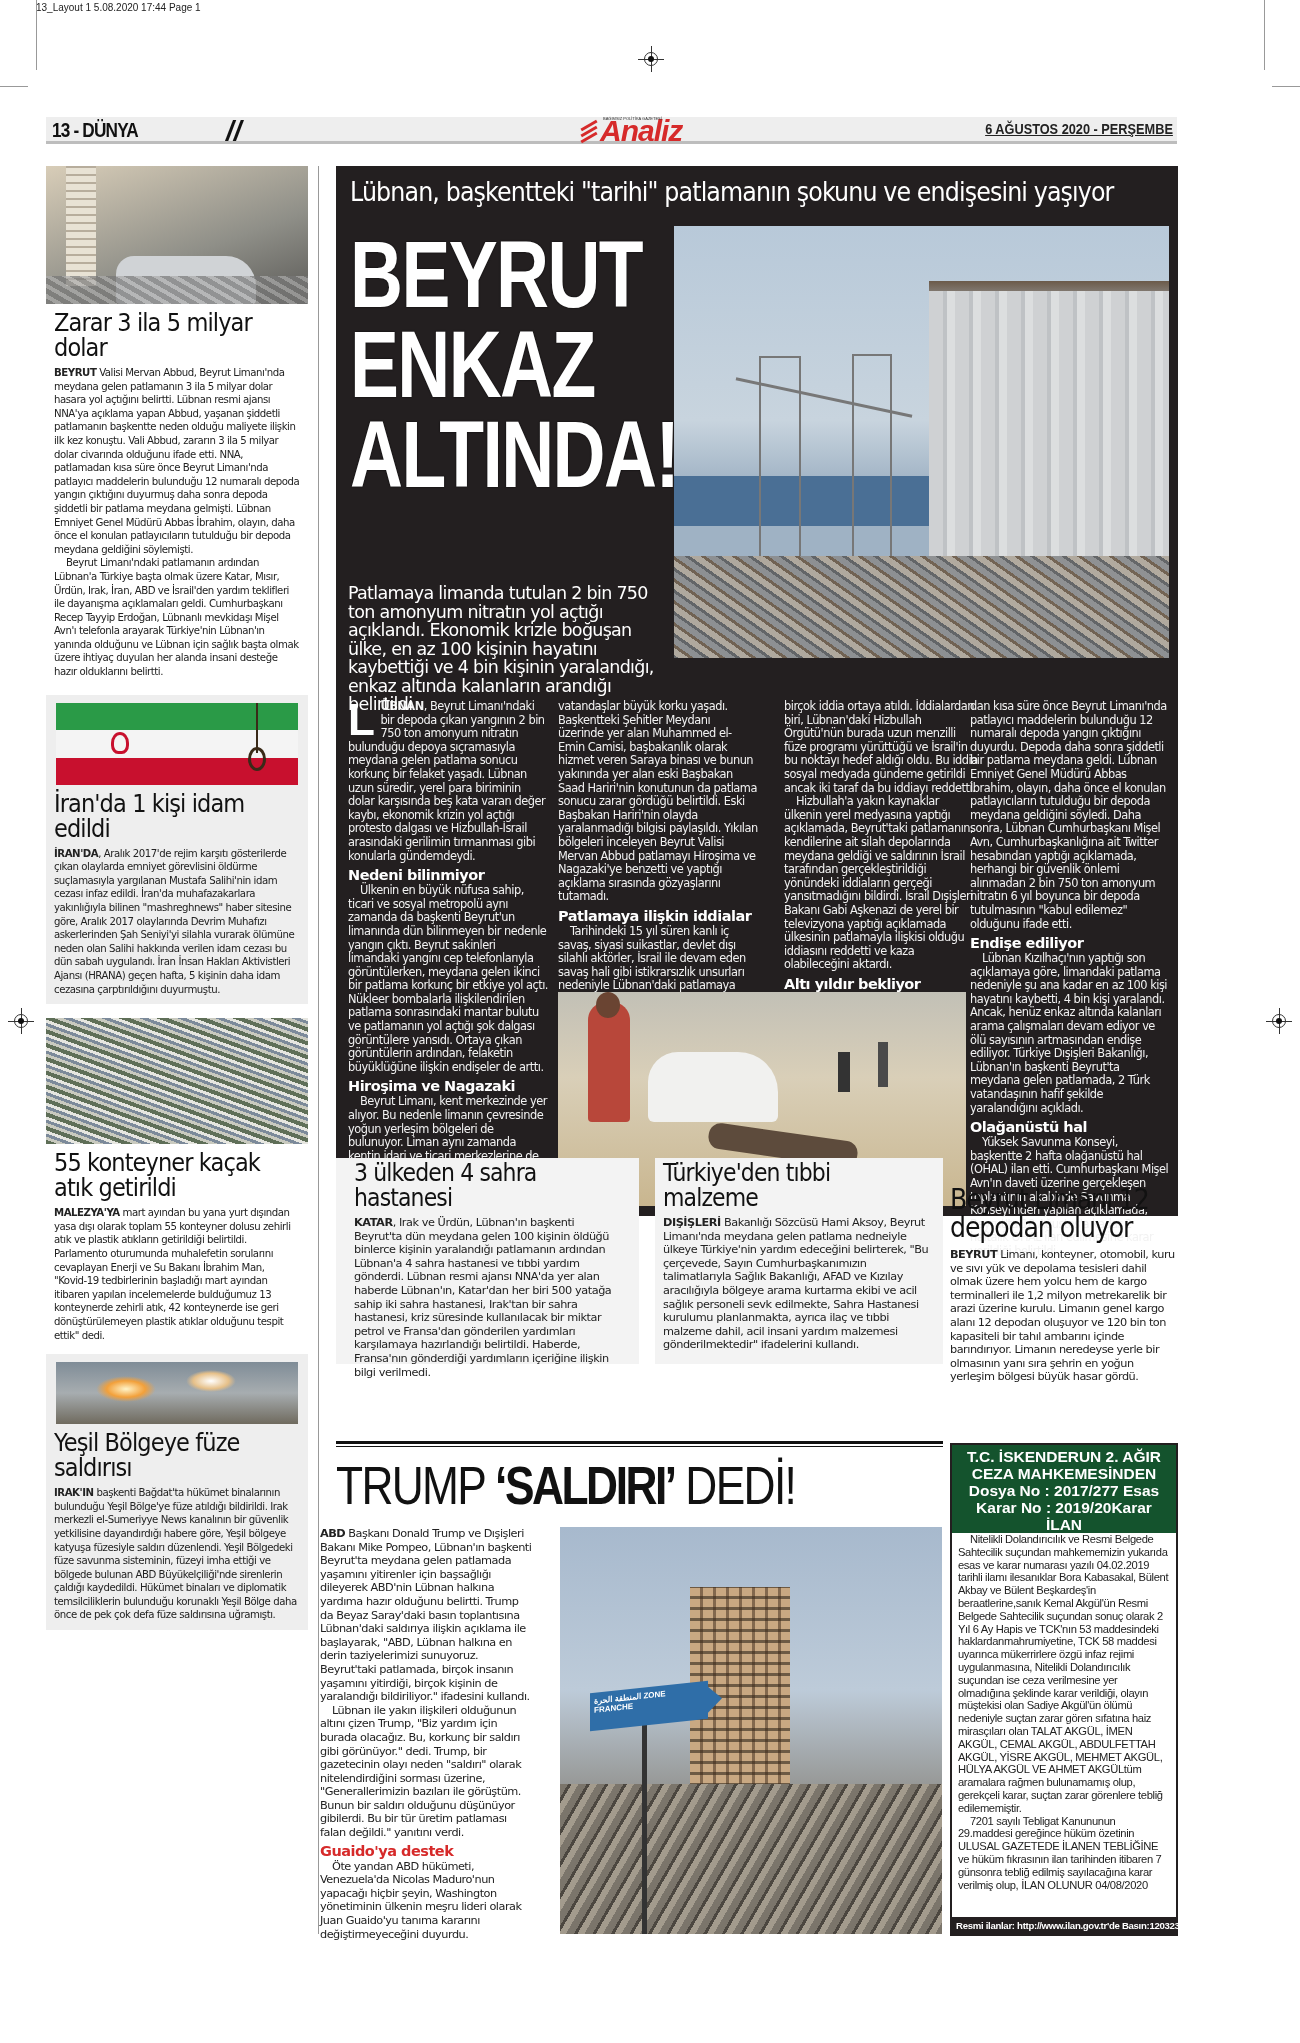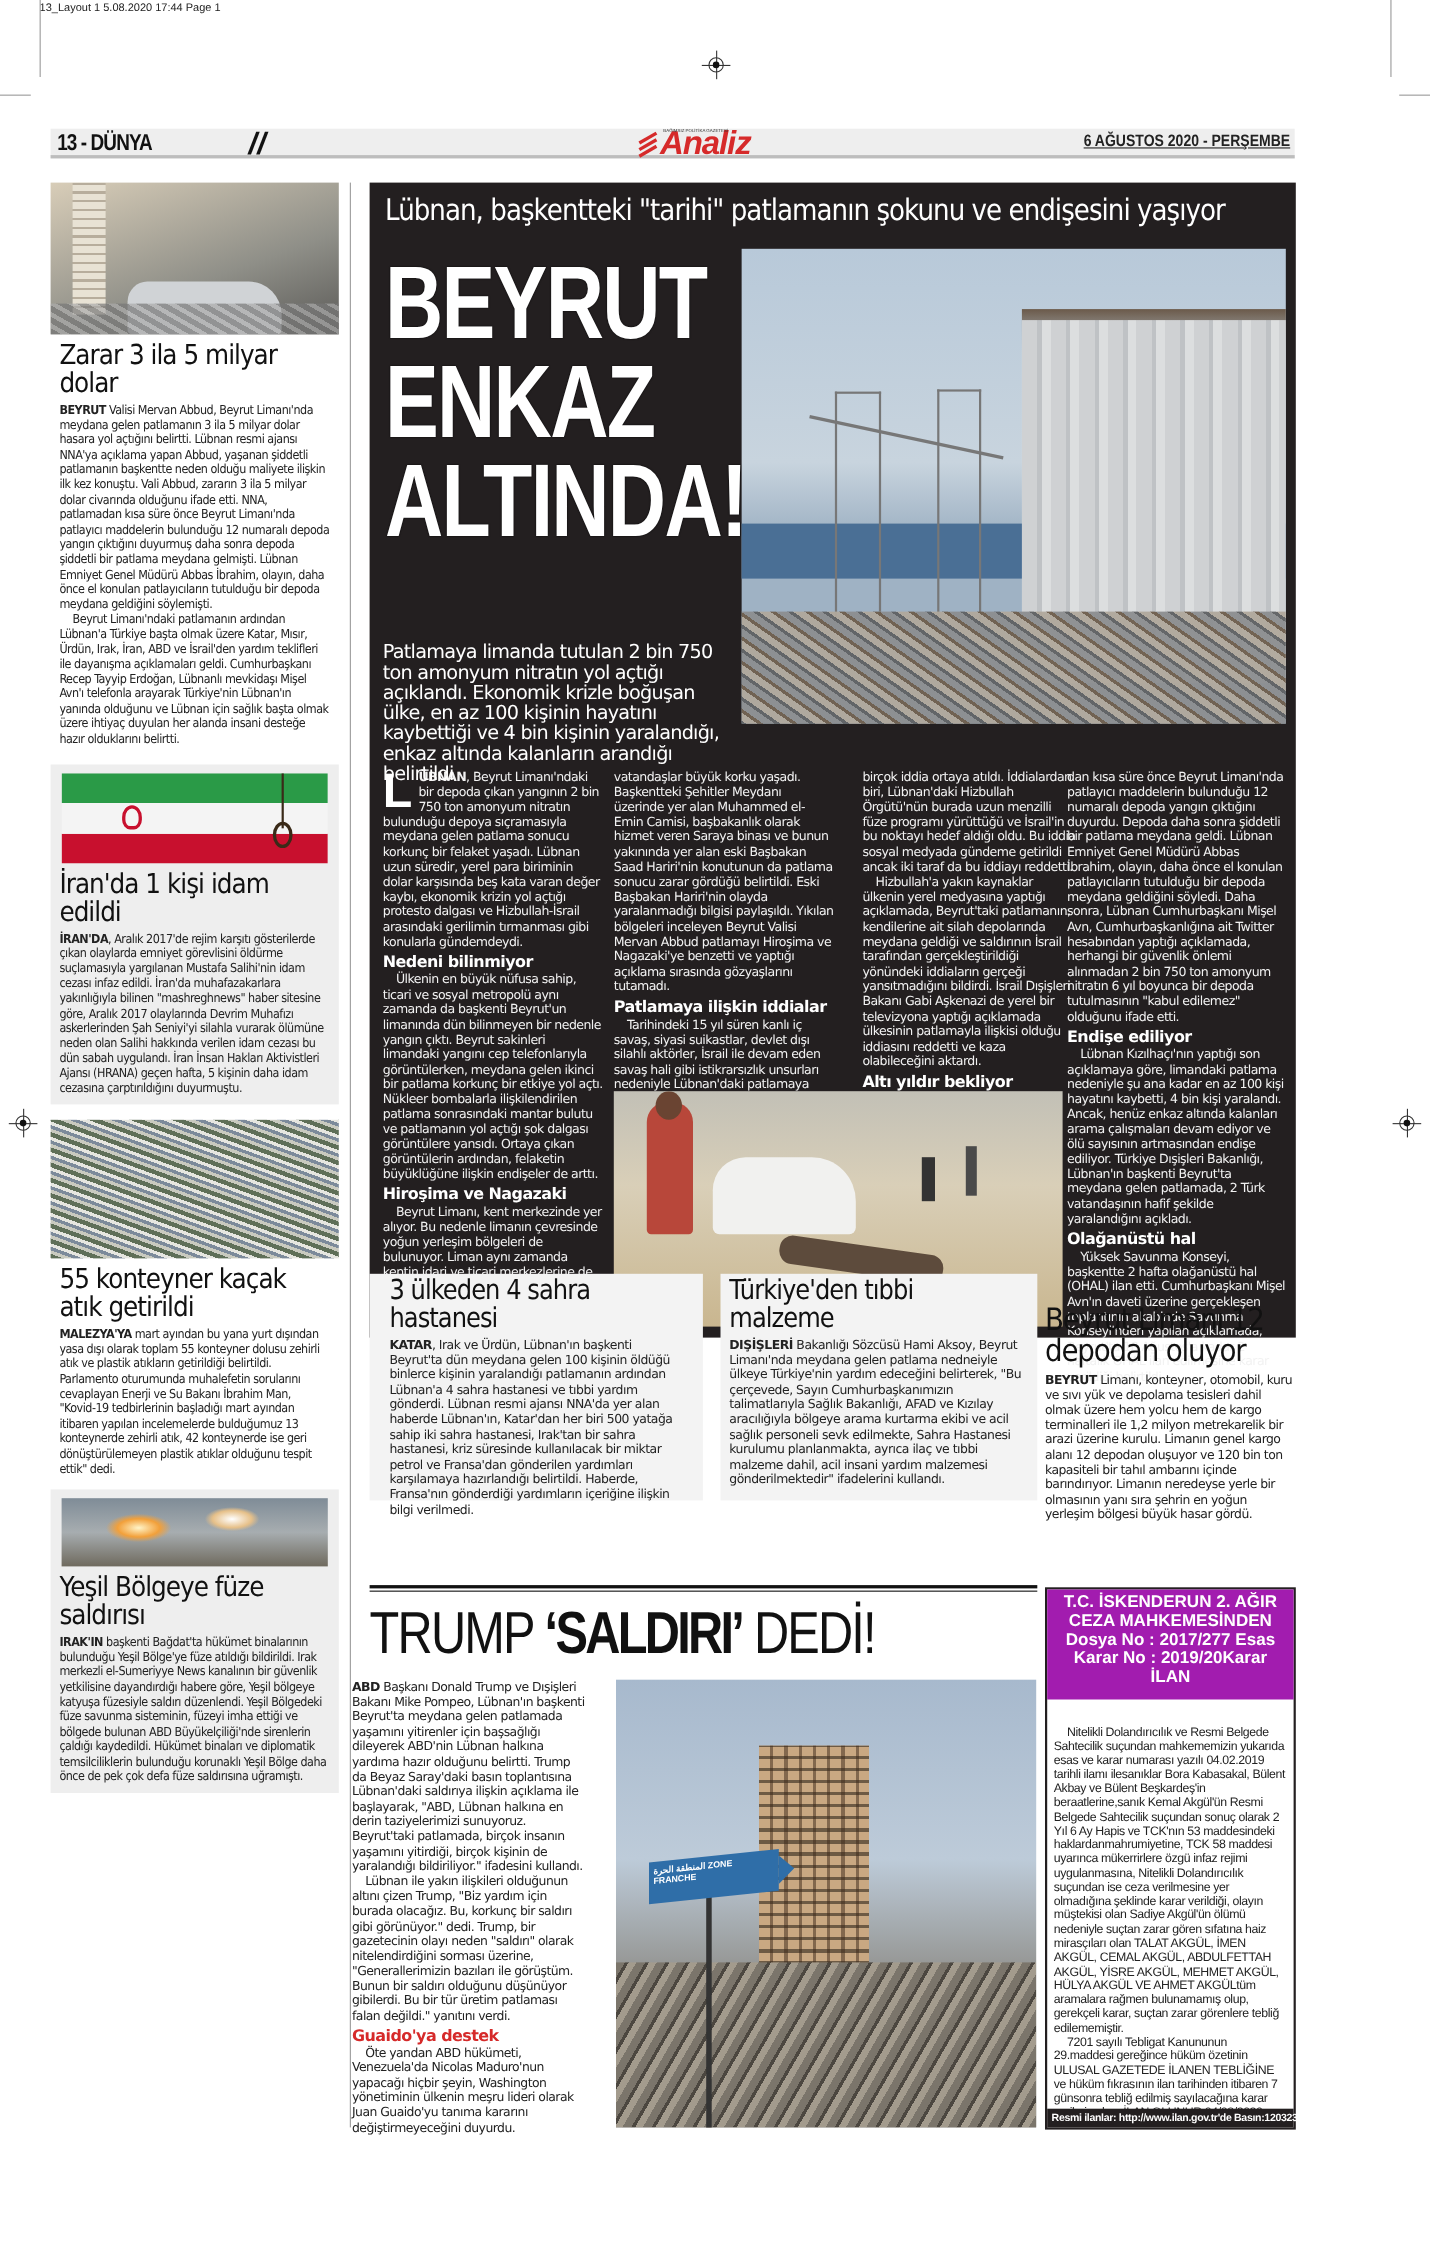--- a/index.html
+++ b/index.html
@@ -63,22 +63,22 @@
   .boxed .t { font: 25px "DejaVu Sans", sans-serif; line-height:25px; color:#111; letter-spacing:-1px; transform: scaleX(.88); transform-origin:left; width: 113%; margin: 2px 0 6px 0; }
   .boxed .b { font: 11.3px "DejaVu Sans", sans-serif; line-height:13.6px; letter-spacing:-0.45px; color:#222; }
   .double-rule { position:absolute; left:336px; top:1441px; width:607px; height:6px; border-top:3px solid #111; border-bottom:1px solid #111; }
 
   .story-right { position:absolute; left:950px; top:1186px; width:228px; }
   .story-right .t { font: 28px "DejaVu Sans", sans-serif; line-height:28px; color:#111; letter-spacing:-1.2px; transform: scaleX(.9); transform-origin:left; width:112%; margin-bottom:6px; }
   .story-right .b { font: 11.3px "DejaVu Sans", sans-serif; line-height:13.6px; letter-spacing:-0.5px; color:#222; }
 
   
   .notice { position:absolute; left:950px; top:1443px; width:228px; height:493px; border: 2px solid #231f20; }
-  .notice-head { background:#a21caf; color:#fff; text-align:center; font: bold 15.5px "Liberation Sans", sans-serif; line-height:17px; padding: 3px 2px 12px; }
-  .notice-body { padding: 24px 6px 4px 6px; font: 11.2px "Liberation Sans", sans-serif; line-height:12.8px; color:#222; letter-spacing:-0.35px; }
+  .notice-head { background:#14532d; color:#fff; text-align:center; font: bold 15.5px "Liberation Sans", sans-serif; line-height:17px; padding: 3px 2px 0; }
+  .notice-body { padding: 0 6px 4px 6px; font: 11.2px "Liberation Sans", sans-serif; line-height:12.8px; color:#222; letter-spacing:-0.35px; }
   .notice-foot { position:absolute; left:0; bottom:0; width:100%; background:#231f20; color:#fff; font: bold 9.6px "Liberation Sans", sans-serif; padding:3px 4px; letter-spacing:-0.3px; white-space:nowrap; }
 
   
   .trump-head { position:absolute; left:336px; top:1455px; font: 900 54px "Liberation Sans", sans-serif; color:#111; letter-spacing:-2px; transform: scaleX(.82); transform-origin:left; white-space:nowrap; line-height:60px; }
   .trump-head .heavy { font-weight: 900; letter-spacing: -3px; }
   .trump-head .light { font-weight: normal; }
   .trump-body { position:absolute; left:320px; top:1527px; width:214px; font: 11.3px "DejaVu Sans", sans-serif; line-height:13.6px; letter-spacing:-0.5px; color:#222; }
   .trump-body h4 { color:#d62a2a; font: bold 14.5px "DejaVu Sans", sans-serif; margin:3px 0 1px; letter-spacing:-0.5px; }
   .trump-photo { position:absolute; left:560px; top:1527px; width:382px; height:407px; overflow:hidden; background: linear-gradient(#a7b9cd 0%, #bdcbd9 40%, #8c8a84 70%, #6f6a62 100%); }
   .tower { position:absolute; left:130px; top:60px; width:100px; height:240px; background: repeating-linear-gradient(0deg,#c9a882 0 8px,#6d5a44 8px 11px), #c9a882; }

